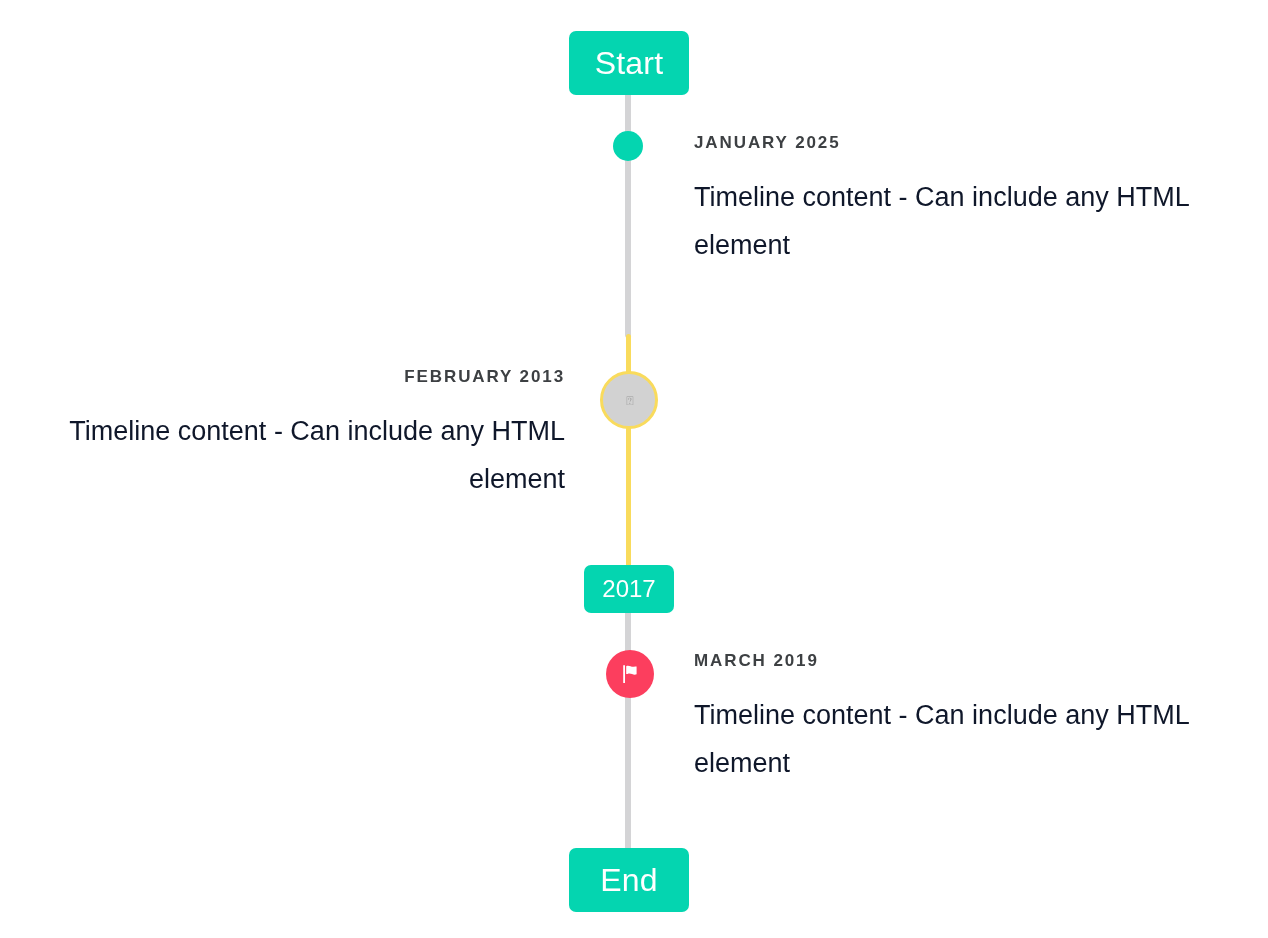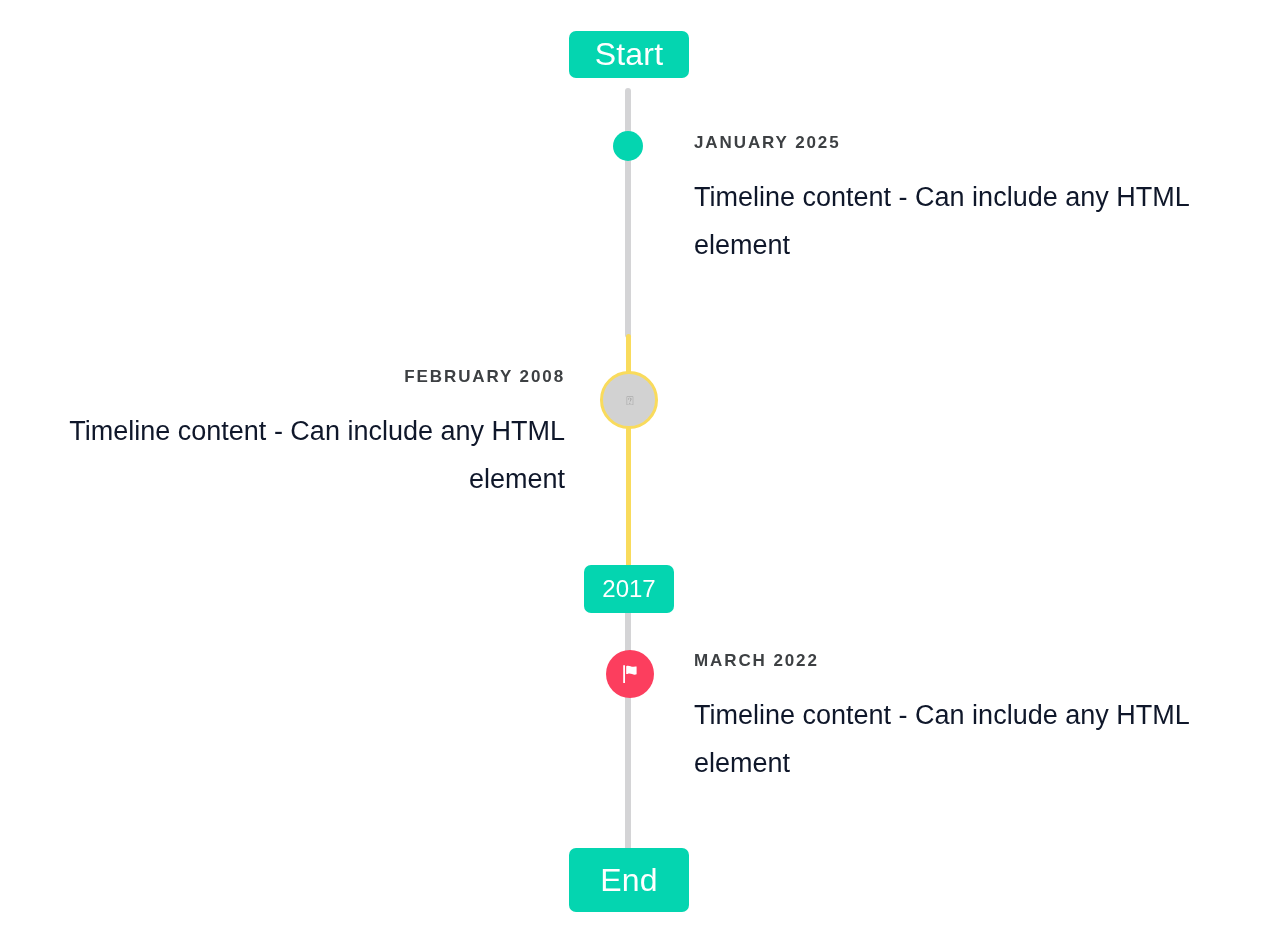--- a/index.html
+++ b/index.html
@@ -54,21 +54,21 @@
     border-radius: 7px;
     color: #ffffff;
     display: flex;
     align-items: center;
     justify-content: center;
     font-size: 32px;
     font-weight: 400;
     letter-spacing: 0.2px;
     box-sizing: border-box;
   }
-  .cap-start { top: 31px;  height: 47px; }
+  .cap-start { top: 31px;  height: 64px; }
   .cap-end   { top: 848px; height: 64px; }
 
   .cap-mid {
     position: absolute;
     left: 584px;
     top: 565px;
     width: 90px;
     height: 48px;
     background: #04d5b0;
     border-radius: 7px;
@@ -178,37 +178,37 @@
   <div class="marker marker-dot"></div>
   <div class="entry entry-right e-jan">
     <p class="entry-date">JANUARY 2025</p>
     <p class="entry-body">Timeline content - Can include any HTML element</p>
   </div>
 
   <div class="marker marker-image">
     <span class="broken-img">⍰</span>
   </div>
   <div class="entry entry-left e-feb">
-    <p class="entry-date">FEBRUARY 2008</p>
+    <p class="entry-date">FEBRUARY 2013</p>
     <p class="entry-body">Timeline content - Can include any HTML element</p>
   </div>
 
   <div class="cap-mid">
     <span>2017</span>
   </div>
 
   <div class="marker marker-flag">
     <svg width="24" height="24" viewBox="0 0 24 24">
       <path d="M5.2 3.2 L5.2 21 L7.0 21 L7.0 3.2 Z" fill="#ffffff"></path>
       <path d="M8.2 4.2 C11.0 2.6 14.0 6.0 17.0 4.4 L18.6 4.4 L18.6 12.2
                C15.6 13.9 12.4 10.4 9.6 12.1 L8.2 12.1 Z" fill="#ffffff"></path>
     </svg>
   </div>
   <div class="entry entry-right e-mar">
-    <p class="entry-date">MARCH 2022</p>
+    <p class="entry-date">MARCH 2019</p>
     <p class="entry-body">Timeline content - Can include any HTML element</p>
   </div>
 
   <div class="cap cap-end">
     <span>End</span>
   </div>
 
 </div>
 
 </body></html>

